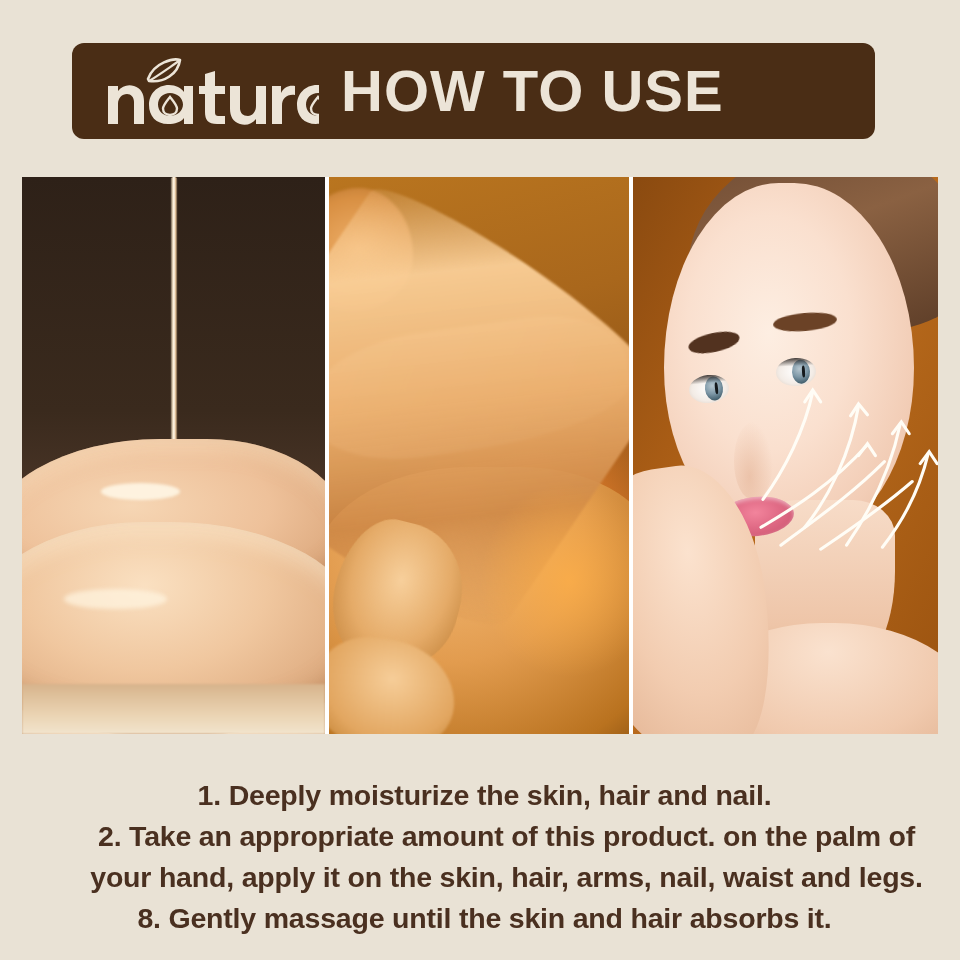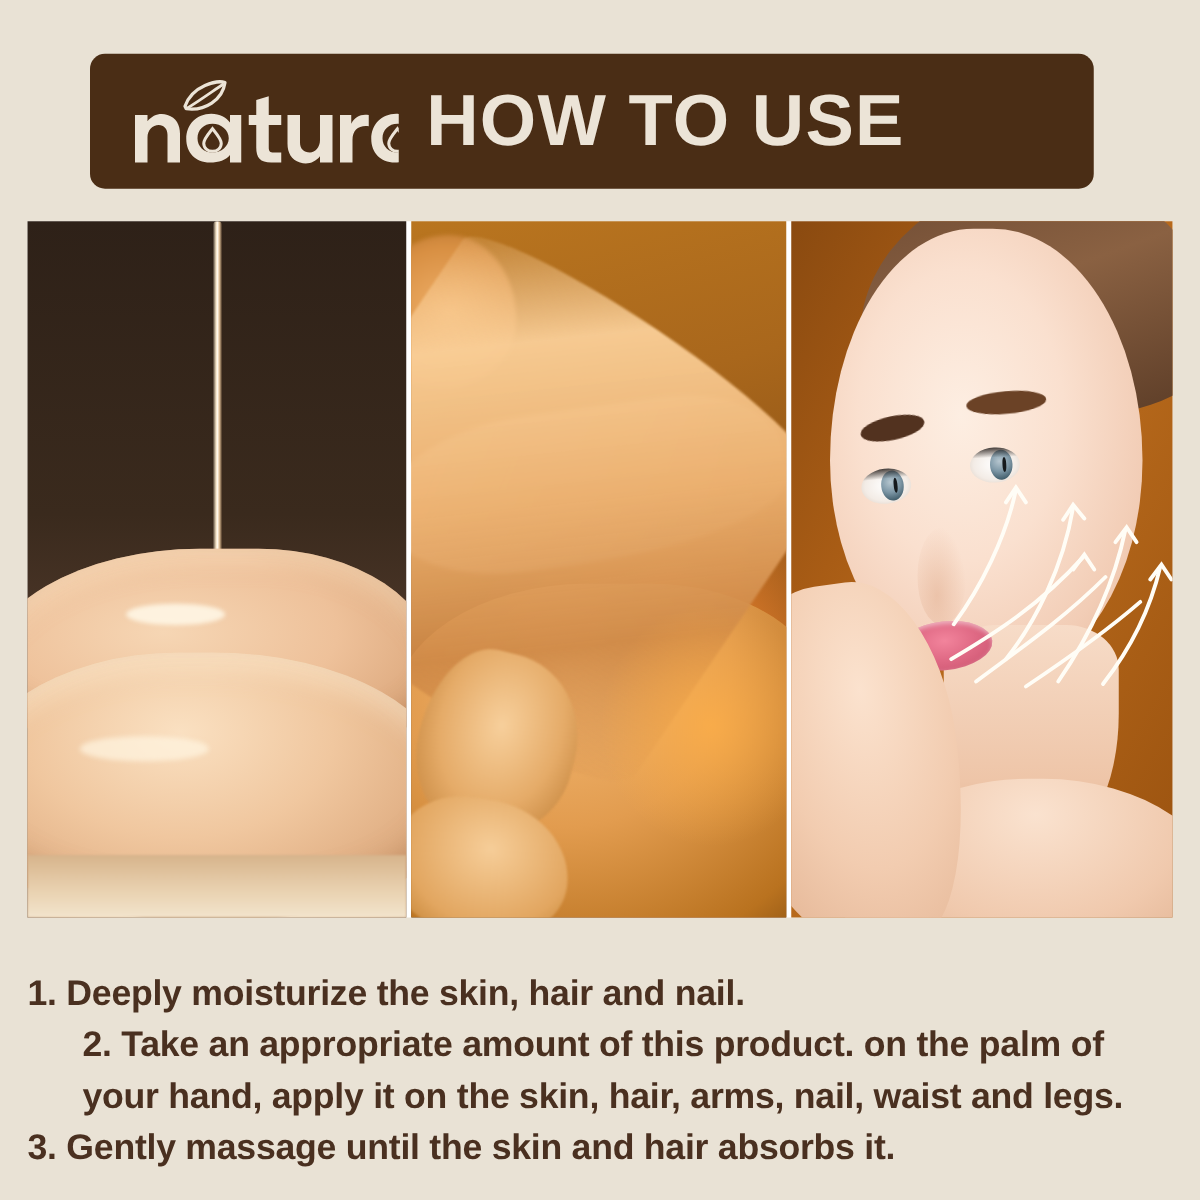--- a/index.html
+++ b/index.html
@@ -6,21 +6,21 @@
   html, body {
     width:960px; height:960px;
     background:#e9e2d5;
     font-family:"Liberation Sans", sans-serif;
     overflow:hidden;
   }
   #page { position:relative; width:960px; height:960px; background:#e9e2d5; }
 
   
   .header-bar{
-    position:absolute; left:72px; top:43px; width:803px; height:108px;
+    position:absolute; left:72px; top:43px; width:803px; height:96px;
     background:#4a2d15; border-radius:12px;
     display:flex; align-items:center;
   }
   .brand-logo{
     position:relative; margin-left:32px; width:215px; height:70px;
     display:flex; align-items:center;
   }
   .brand-logo svg{ display:block; }
   .header-title{
     color:#ece4d7; font-size:58px; font-weight:700; letter-spacing:1px;
@@ -139,21 +139,21 @@
     box-shadow:inset 0 2px 4px rgba(255,255,255,.5); }
   .f-hand{ position:absolute; left:-14%; top:52%; width:58%; height:52%;
     background:radial-gradient(ellipse at 60% 30%, #fbe2ce 0%, #f2ccb0 50%, #dfae8c 100%);
     border-radius:46% 40% 30% 50%/40% 45% 55% 50%; transform:rotate(-8deg); }
   .f-arrows{ position:absolute; right:-2%; top:18%; width:62%; height:62%; }
 
   
   .instructions{
     position:absolute; left:22px; top:775px; width:925px;
     color:#4a3020; font-size:28.5px; font-weight:700; line-height:41px;
-    font-family:"Liberation Sans", sans-serif; letter-spacing:-.2px;
+    font-family:"Liberation Sans", sans-serif; letter-spacing:-.2px;text-align:center;
   }
   .instructions .line{ white-space:nowrap; }
   .instructions .wrap{ white-space:normal;margin-left:44px; }
 </style>
 </head>
 <body>
 
 <div id="page">
 
   <div class="header-bar">
@@ -254,16 +254,16 @@
           <path d="M166 114 L175 102 L183 114"></path>
           <path d="M104 106 L113 94 L121 106"></path>
         </g>
       </svg>
     </div>
   </div>
 
   <div class="instructions">
     <div class="line">1. Deeply moisturize the skin, hair and nail.</div>
     <div class="wrap">2. Take an appropriate amount of this product. on the palm of your hand, apply it on the skin, hair, arms, nail, waist and legs.</div>
-    <div class="line">3. Gently massage until the skin and hair absorbs it.</div>
+    <div class="line">8. Gently massage until the skin and hair absorbs it.</div>
   </div>
 
 </div>
 
 </body></html>

